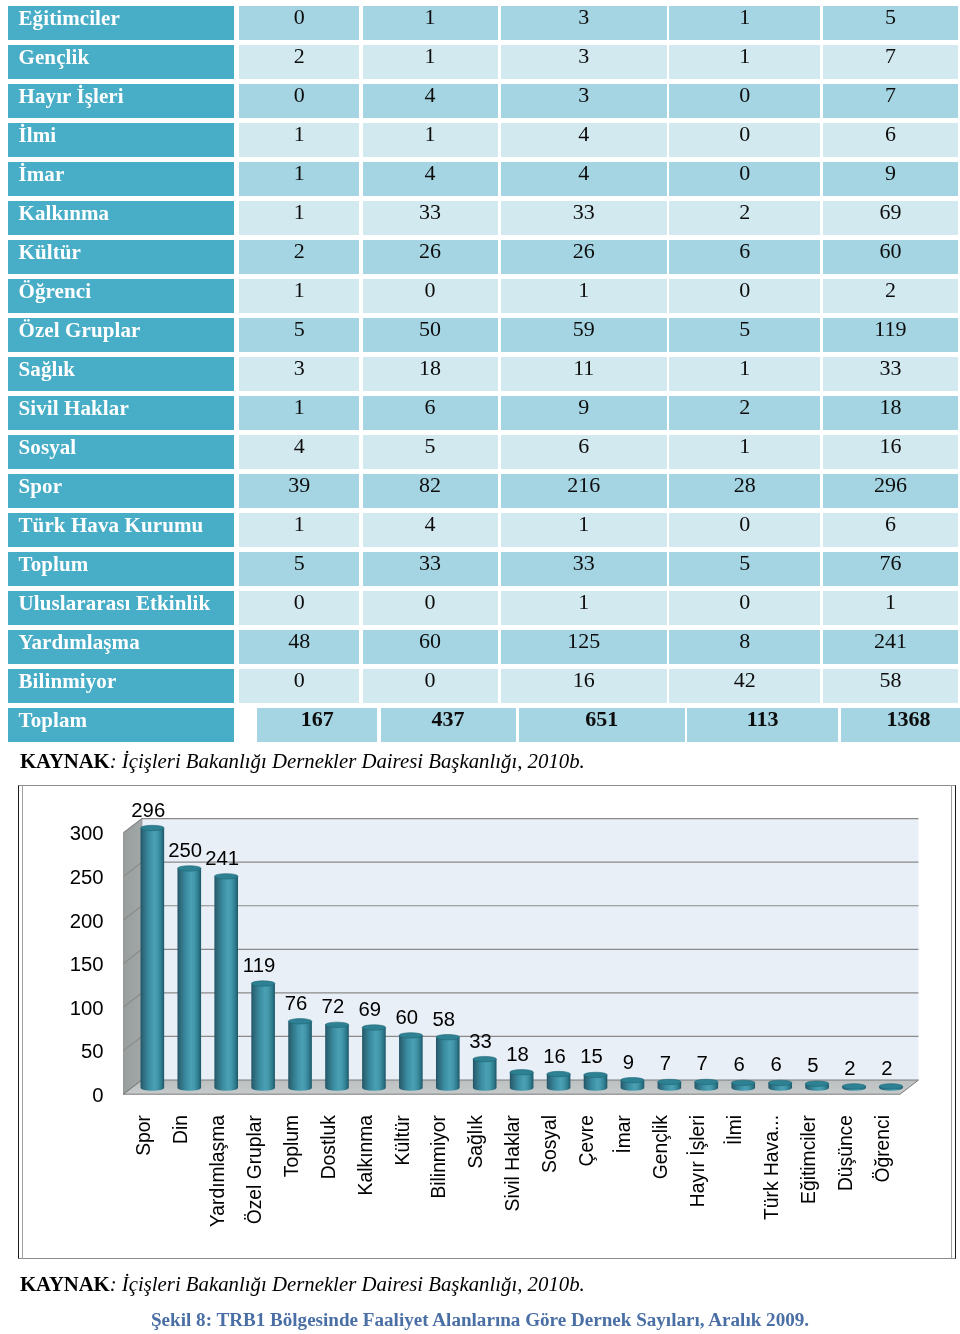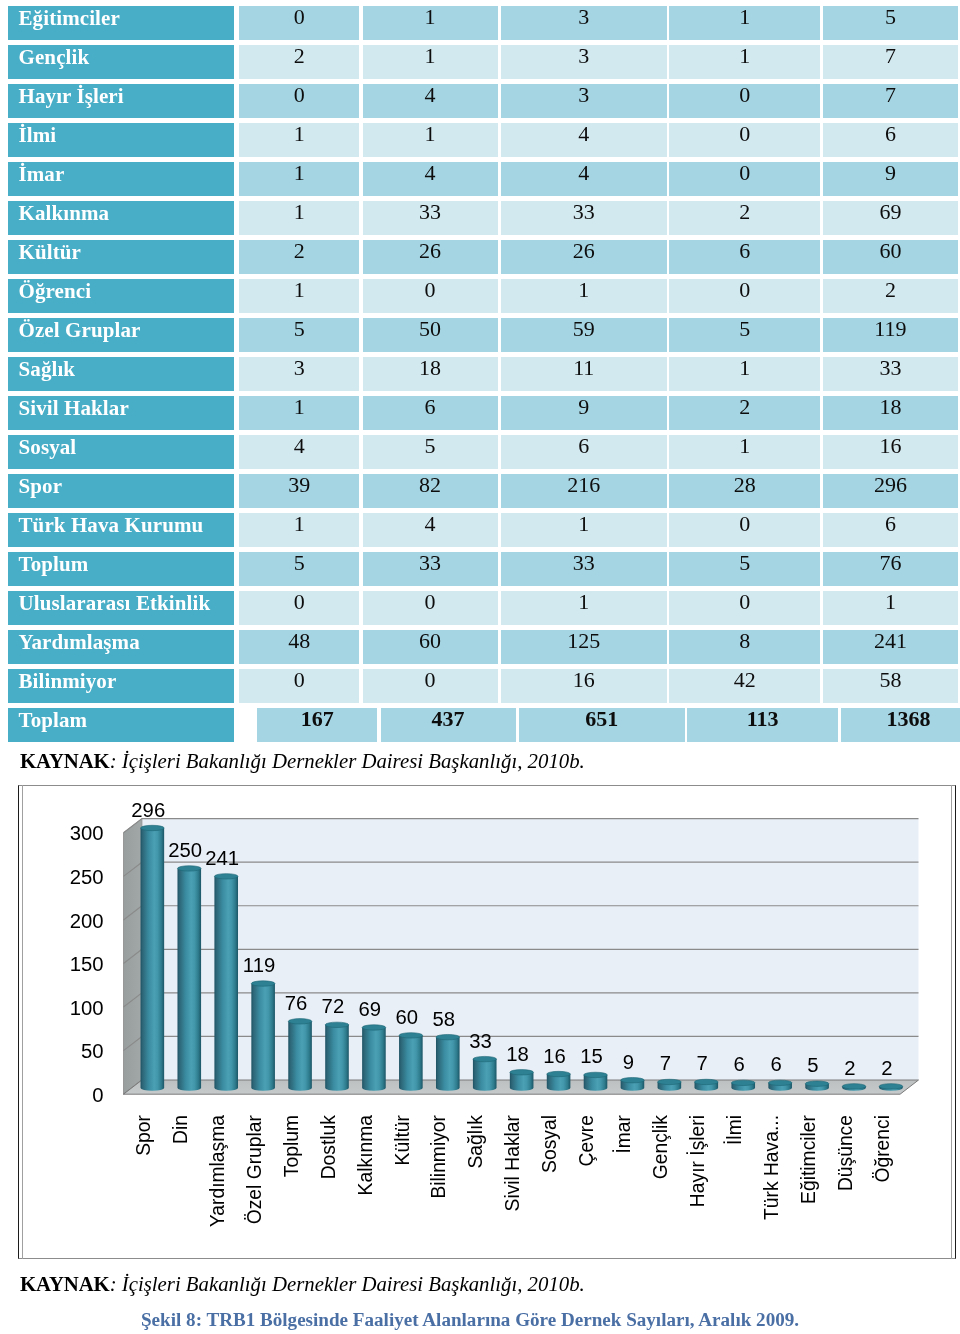--- a/index.html
+++ b/index.html
@@ -337,14 +337,14 @@
         <text class="ylbl" x="85.60" y="142.53" text-anchor="end">200</text>
         <text class="ylbl" x="85.60" y="98.97" text-anchor="end">250</text>
         <text class="ylbl" x="85.60" y="55.40" text-anchor="end">300</text>
       </svg>
   </div>
 
   <div class="kaynak" style="left:20px;top:1274px;">
     <span class="kw">KAYNAK</span><span>: İçişleri Bakanlığı Dernekler Dairesi Başkanlığı, 2010b.</span>
   </div>
 
-  <div class="figcap" style="left:141px;top:1310px;">Şekil 8: TRB1 Bölgesinde Faaliyet Alanlarına Göre Dernek Sayıları, Aralık 2009.</div>
+  <div class="figcap" style="left:151px;top:1310px;">Şekil 8: TRB1 Bölgesinde Faaliyet Alanlarına Göre Dernek Sayıları, Aralık 2009.</div>
 </div>
 
 </body></html>

